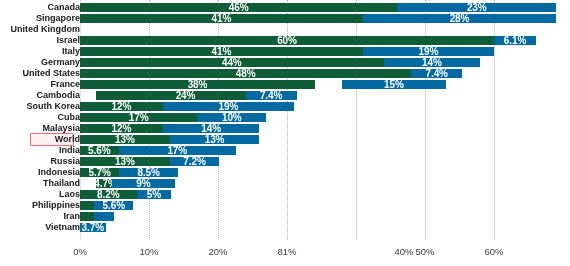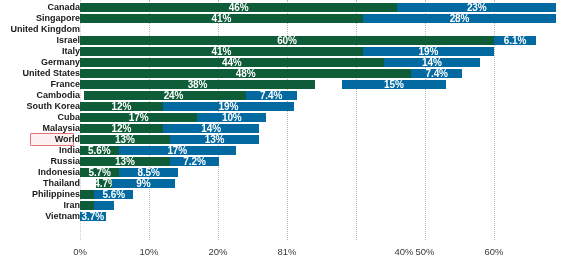--- a/index.html
+++ b/index.html
@@ -207,21 +207,21 @@
               <span class="seg-label">38%</span>
             </div>
             <div class="seg light" style="left: 262.2px; width: 103.5px;">
               <span class="seg-label">15%</span>
             </div>
           </div>
         </div>
         <div class="bar-row">
           <div class="row-label">Cambodia</div>
           <div class="bar-track">
-            <div class="seg dark" style="left: 4px; width: 179px;">
+            <div class="seg dark" style="left: 16px; width: 179px;">
               <span class="seg-label">24%</span>
             </div>
             <div class="seg light" style="left: 165.6px; width: 51.06px;">
               <span class="seg-label">7.4%</span>
             </div>
           </div>
         </div>
         <div class="bar-row">
           <div class="row-label">South Korea</div>
           <div class="bar-track">
@@ -301,20 +301,31 @@
           </div>
         </div>
         <div class="bar-row">
           <div class="row-label">Thailand</div>
           <div class="bar-track">
             <div class="seg dark" style="left: 16px; width: 19px;">
               <span class="seg-label">4.7%</span>
             </div>
             <div class="seg light" style="left: 32.43px; width: 62.1px;">
               <span class="seg-label">9%</span>
+            </div>
+          </div>
+        </div>
+        <div class="bar-row">
+          <div class="row-label">Laos</div>
+          <div class="bar-track">
+            <div class="seg dark" style="left: 0px; width: 56.58px;">
+              <span class="seg-label">8.2%</span>
+            </div>
+            <div class="seg light" style="left: 56.58px; width: 34.5px;">
+              <span class="seg-label">5%</span>
             </div>
           </div>
         </div>
         <div class="bar-row">
           <div class="row-label">Philippines</div>
           <div class="bar-track">
             <div class="seg dark" style="left: 0px; width: 14.49px;"></div>
             <div class="seg light" style="left: 14.49px; width: 38.64px;">
               <span class="seg-label">5.6%</span>
             </div>

